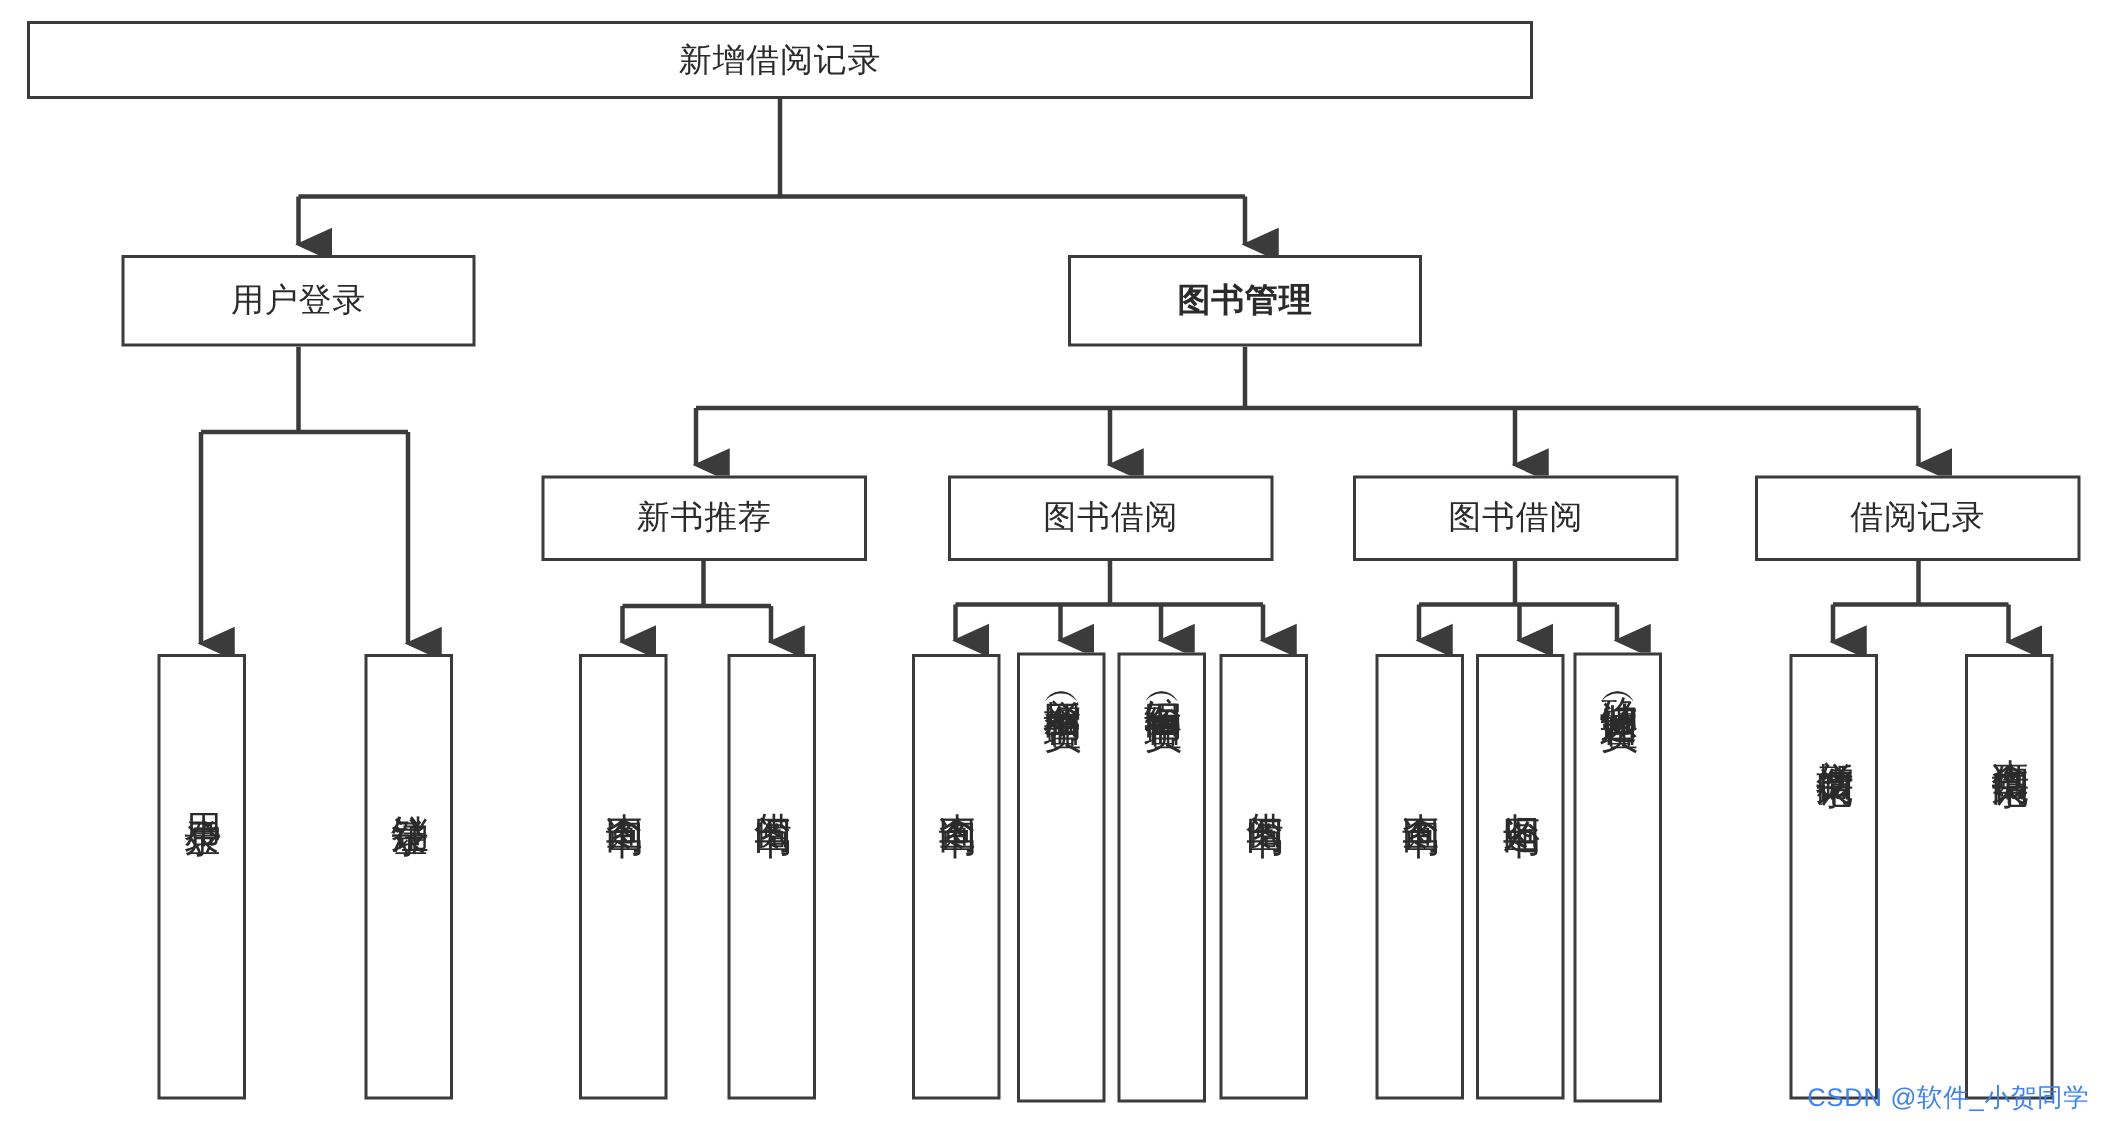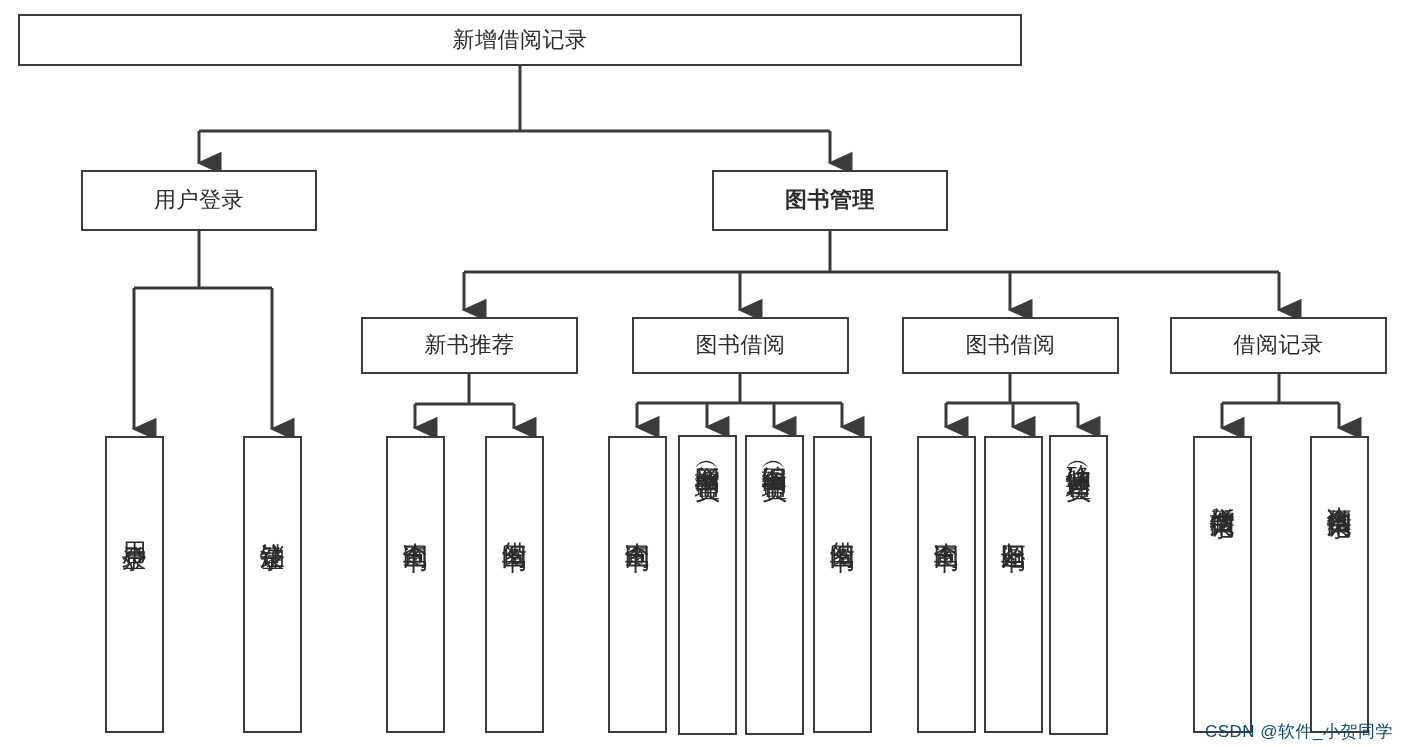--- a/index.html
+++ b/index.html
@@ -61,21 +61,21 @@
     text-align: center;
   }
   .node-v.leaf-tall .node-label {
     font-size: 25px;
   }
   #watermark {
     position: absolute;
     right: 12px;
     bottom: 4px;
     font-size: 17px;
-    color: #0c4a6e;
+    color: #3b82f6;
     letter-spacing: 0.5px;
     white-space: nowrap;
     pointer-events: none;
   }
 </style>
 </head>
 <body>
 
 <div id="diagram-root">
 

